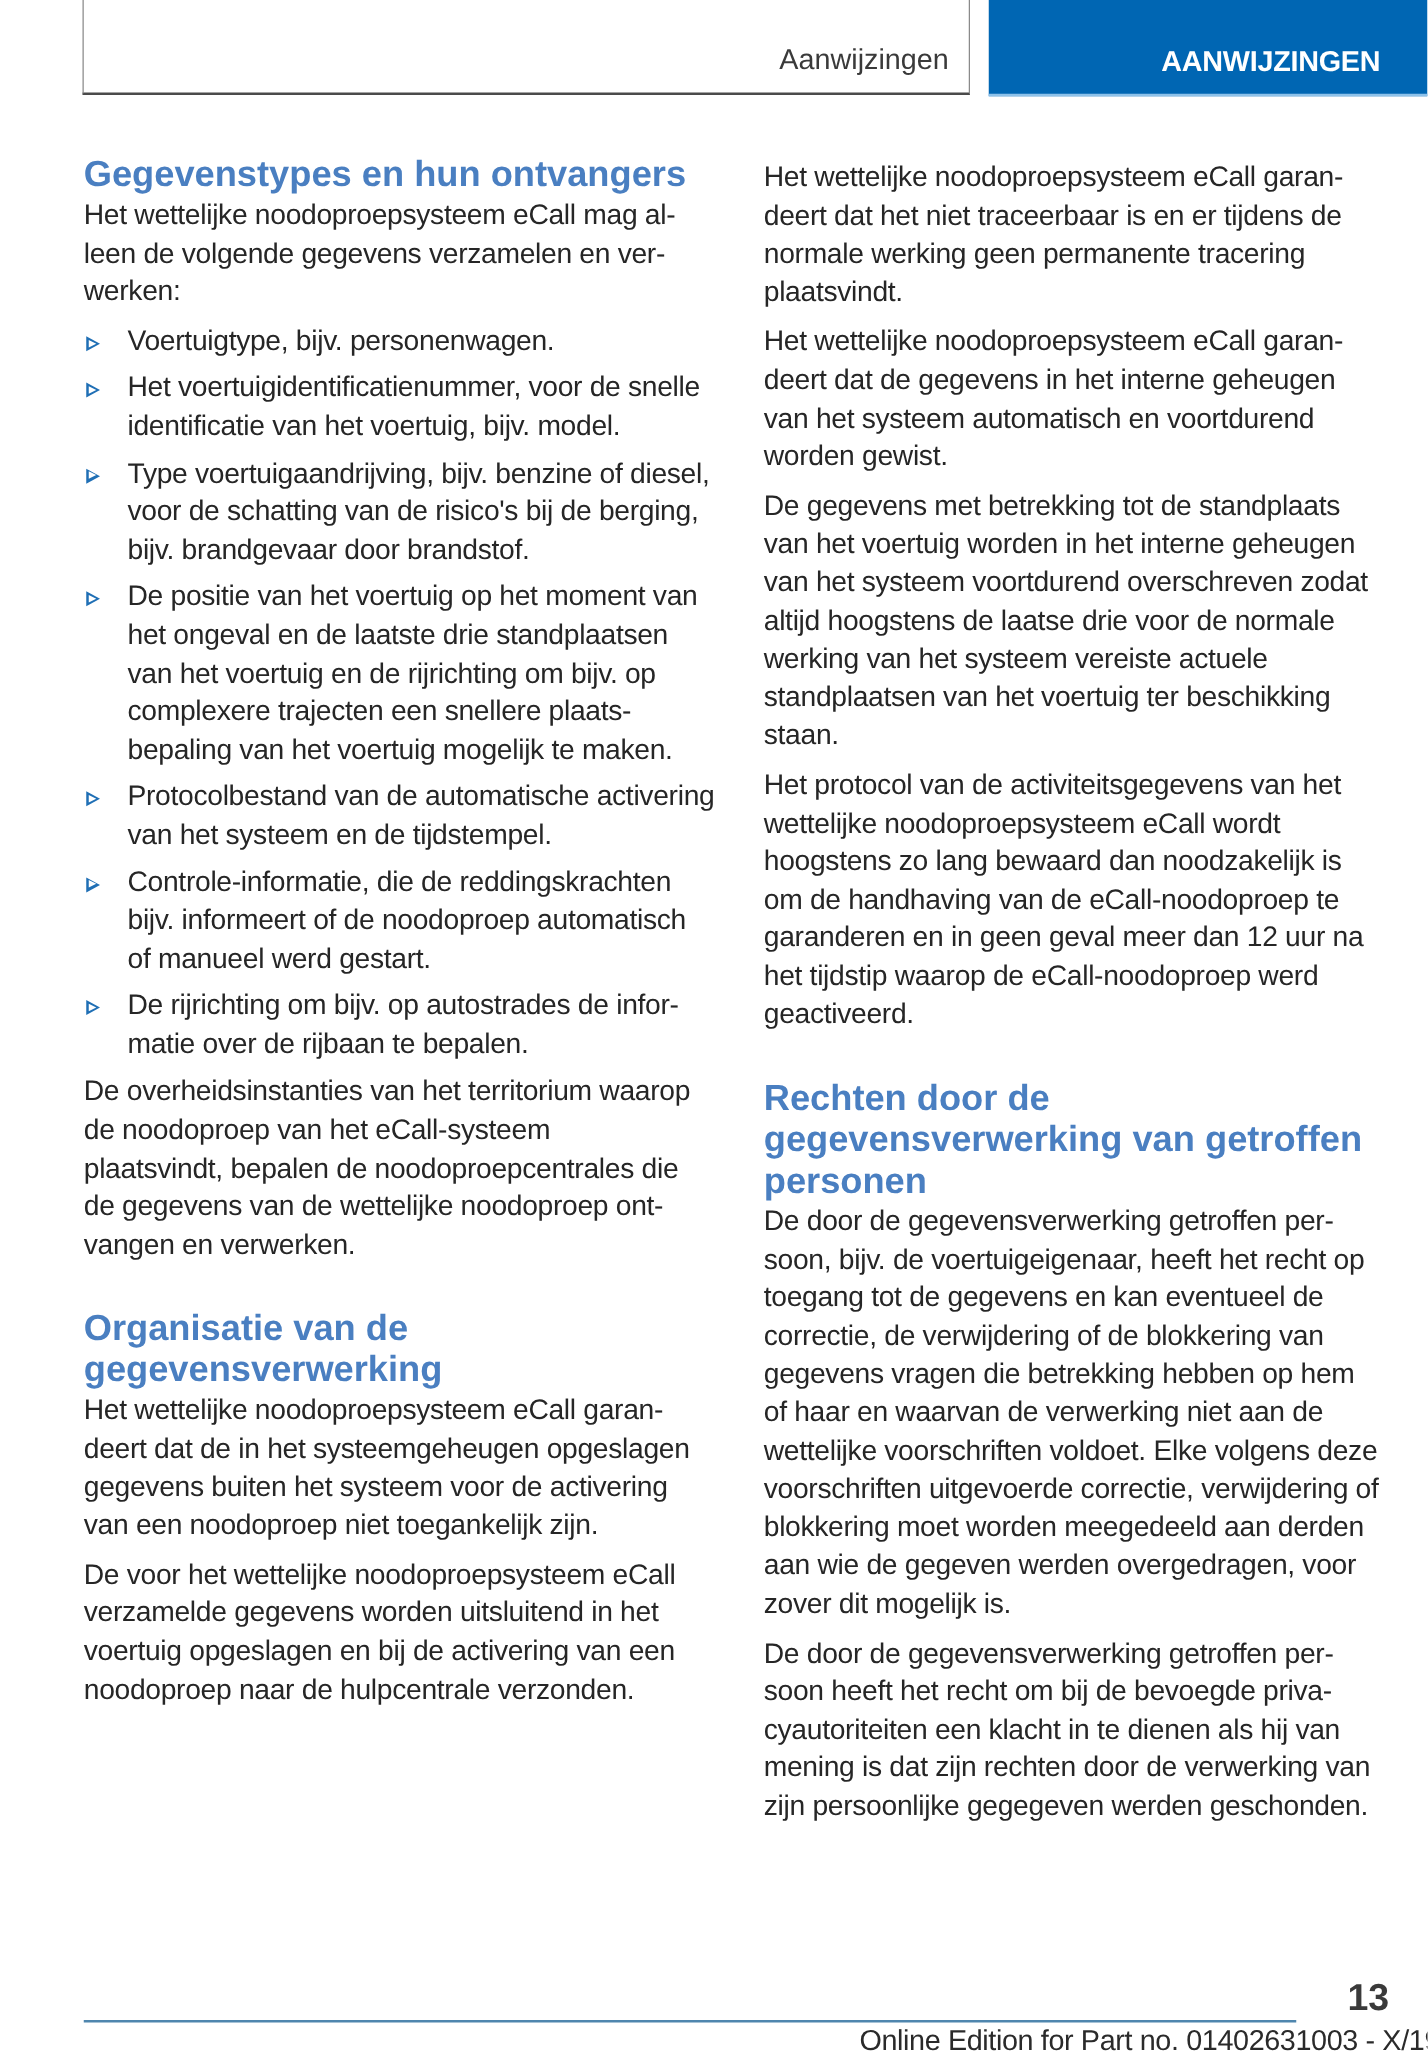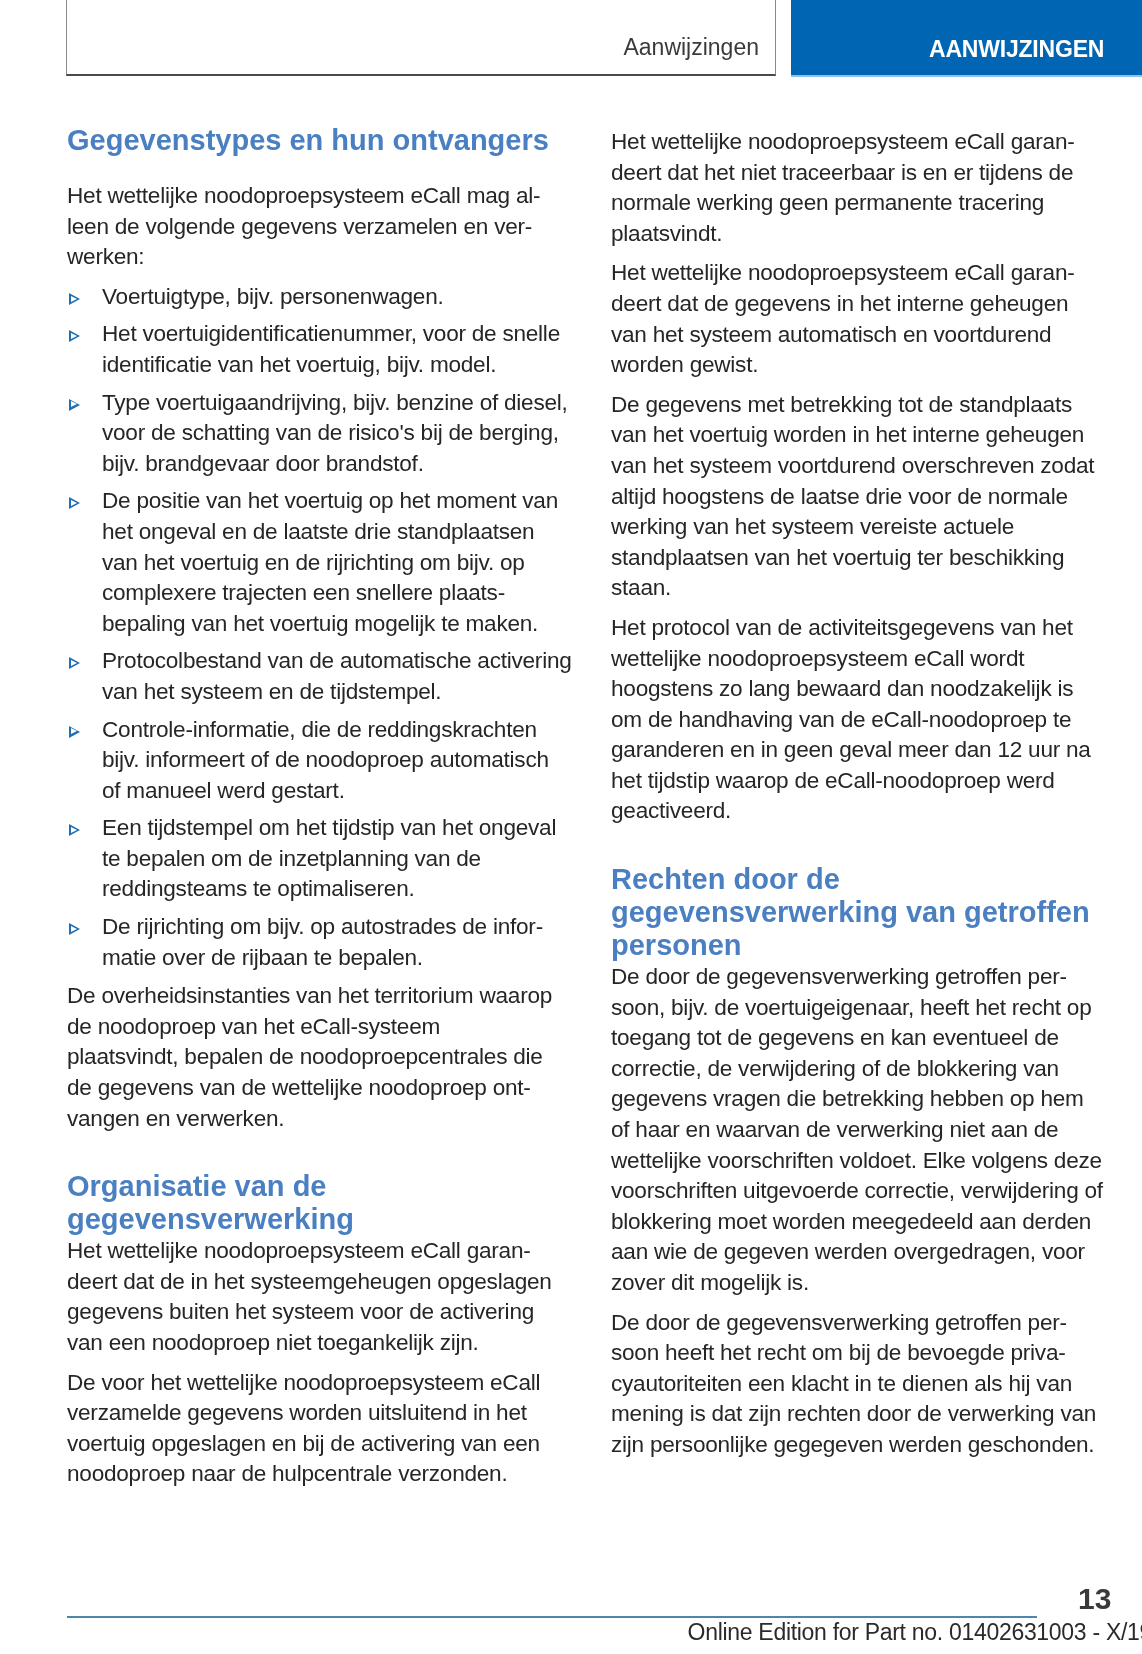--- a/index.html
+++ b/index.html
@@ -21,21 +21,21 @@
   ul { list-style: none; margin: 6px 0 8px 0; padding: 0; }
   li { position: relative; padding-left: 35px; font-size: 22.6px; line-height: 30.6px;
        margin-bottom: 7px; letter-spacing: -0.25px; }
   li .tri { position: absolute; left: 2px; top: 11px; width: 0; height: 0;
             border-top: 6px solid transparent; border-bottom: 6px solid transparent;
             border-left: 11px solid #1f6fb5; }
   li .tri::after { content: ""; position: absolute; left: -9.5px; top: -3.2px;
             border-top: 3.2px solid transparent; border-bottom: 3.2px solid transparent;
             border-left: 6px solid #ffffff; }
   .gap-h { margin-top: 36px; }
-  .sec1-h { margin-bottom: 24px; }
+  .sec1-h { margin-bottom: 0; }
   .footer-line { position: absolute; left: 67px; top: 1616px; width: 970px; height: 2px; background: #4f86ae; }
   .page-num { position: absolute; left: 1078px; top: 1582px; font-size: 30px; font-weight: bold; color: #3a3a3a; }
   .footer-text { position: absolute; left: 0; width: 1142px; top: 1619px; text-align: right;
                  font-size: 23px; color: #2a2a2a; letter-spacing: -0.3px; padding-left: 36px; }
   .footer-text span { position: relative; left: -26px; }
 </style>
 </head>
 <body>
 
 <div class="hdr-box">
@@ -48,21 +48,20 @@
 <div class="col col-left">
   <h2 class="sec1-h">Gegevenstypes en hun ontvangers</h2>
   <p>Het wettelijke noodoproepsysteem eCall mag al­leen de volgende gegevens verzamelen en ver­werken:</p>
   <ul>
     <li><span class="tri"></span><span>Voertuigtype, bijv. personenwagen.</span></li>
     <li><span class="tri"></span><span>Het voertuigidentificatienummer, voor de snelle identificatie van het voertuig, bijv. mo­del.</span></li>
     <li><span class="tri"></span><span>Type voertuigaandrijving, bijv. benzine of die­sel, voor de schatting van de risico's bij de berging, bijv. brandgevaar door brandstof.</span></li>
     <li><span class="tri"></span><span>De positie van het voertuig op het moment van het ongeval en de laatste drie standplaat­sen van het voertuig en de rijrichting om bijv. op complexere trajecten een snellere plaats­bepaling van het voertuig mogelijk te maken.</span></li>
     <li><span class="tri"></span><span>Protocolbestand van de automatische active­ring van het systeem en de tijdstempel.</span></li>
     <li><span class="tri"></span><span>Controle-informatie, die de reddingskrachten bijv. informeert of de noodoproep automa­tisch of manueel werd gestart.</span></li>
-    <li><span class="tri"></span><span>Een tijdstempel om het tijdstip van het onge­val te bepalen om de inzetplanning van de reddingsteams te optimaliseren.</span></li>
     <li><span class="tri"></span><span>De rijrichting om bijv. op autostrades de infor­matie over de rijbaan te bepalen.</span></li>
   </ul>
   <p>De overheidsinstanties van het territorium waarop de noodoproep van het eCall-systeem plaatsvindt, bepalen de noodoproepcentrales die de gegevens van de wettelijke noodoproep ont­vangen en verwerken.</p>
 
   <h2 class="gap-h">Organisatie van de gegevensverwerking</h2>
   <p>Het wettelijke noodoproepsysteem eCall garan­deert dat de in het systeemgeheugen opgesla­gen gegevens buiten het systeem voor de acti­vering van een noodoproep niet toegankelijk zijn.</p>
   <p>De voor het wettelijke noodoproepsysteem eCall verzamelde gegevens worden uitsluitend in het voertuig opgeslagen en bij de activering van een noodoproep naar de hulpcentrale verzonden.</p>
 </div>
 
 <div class="col col-right">

